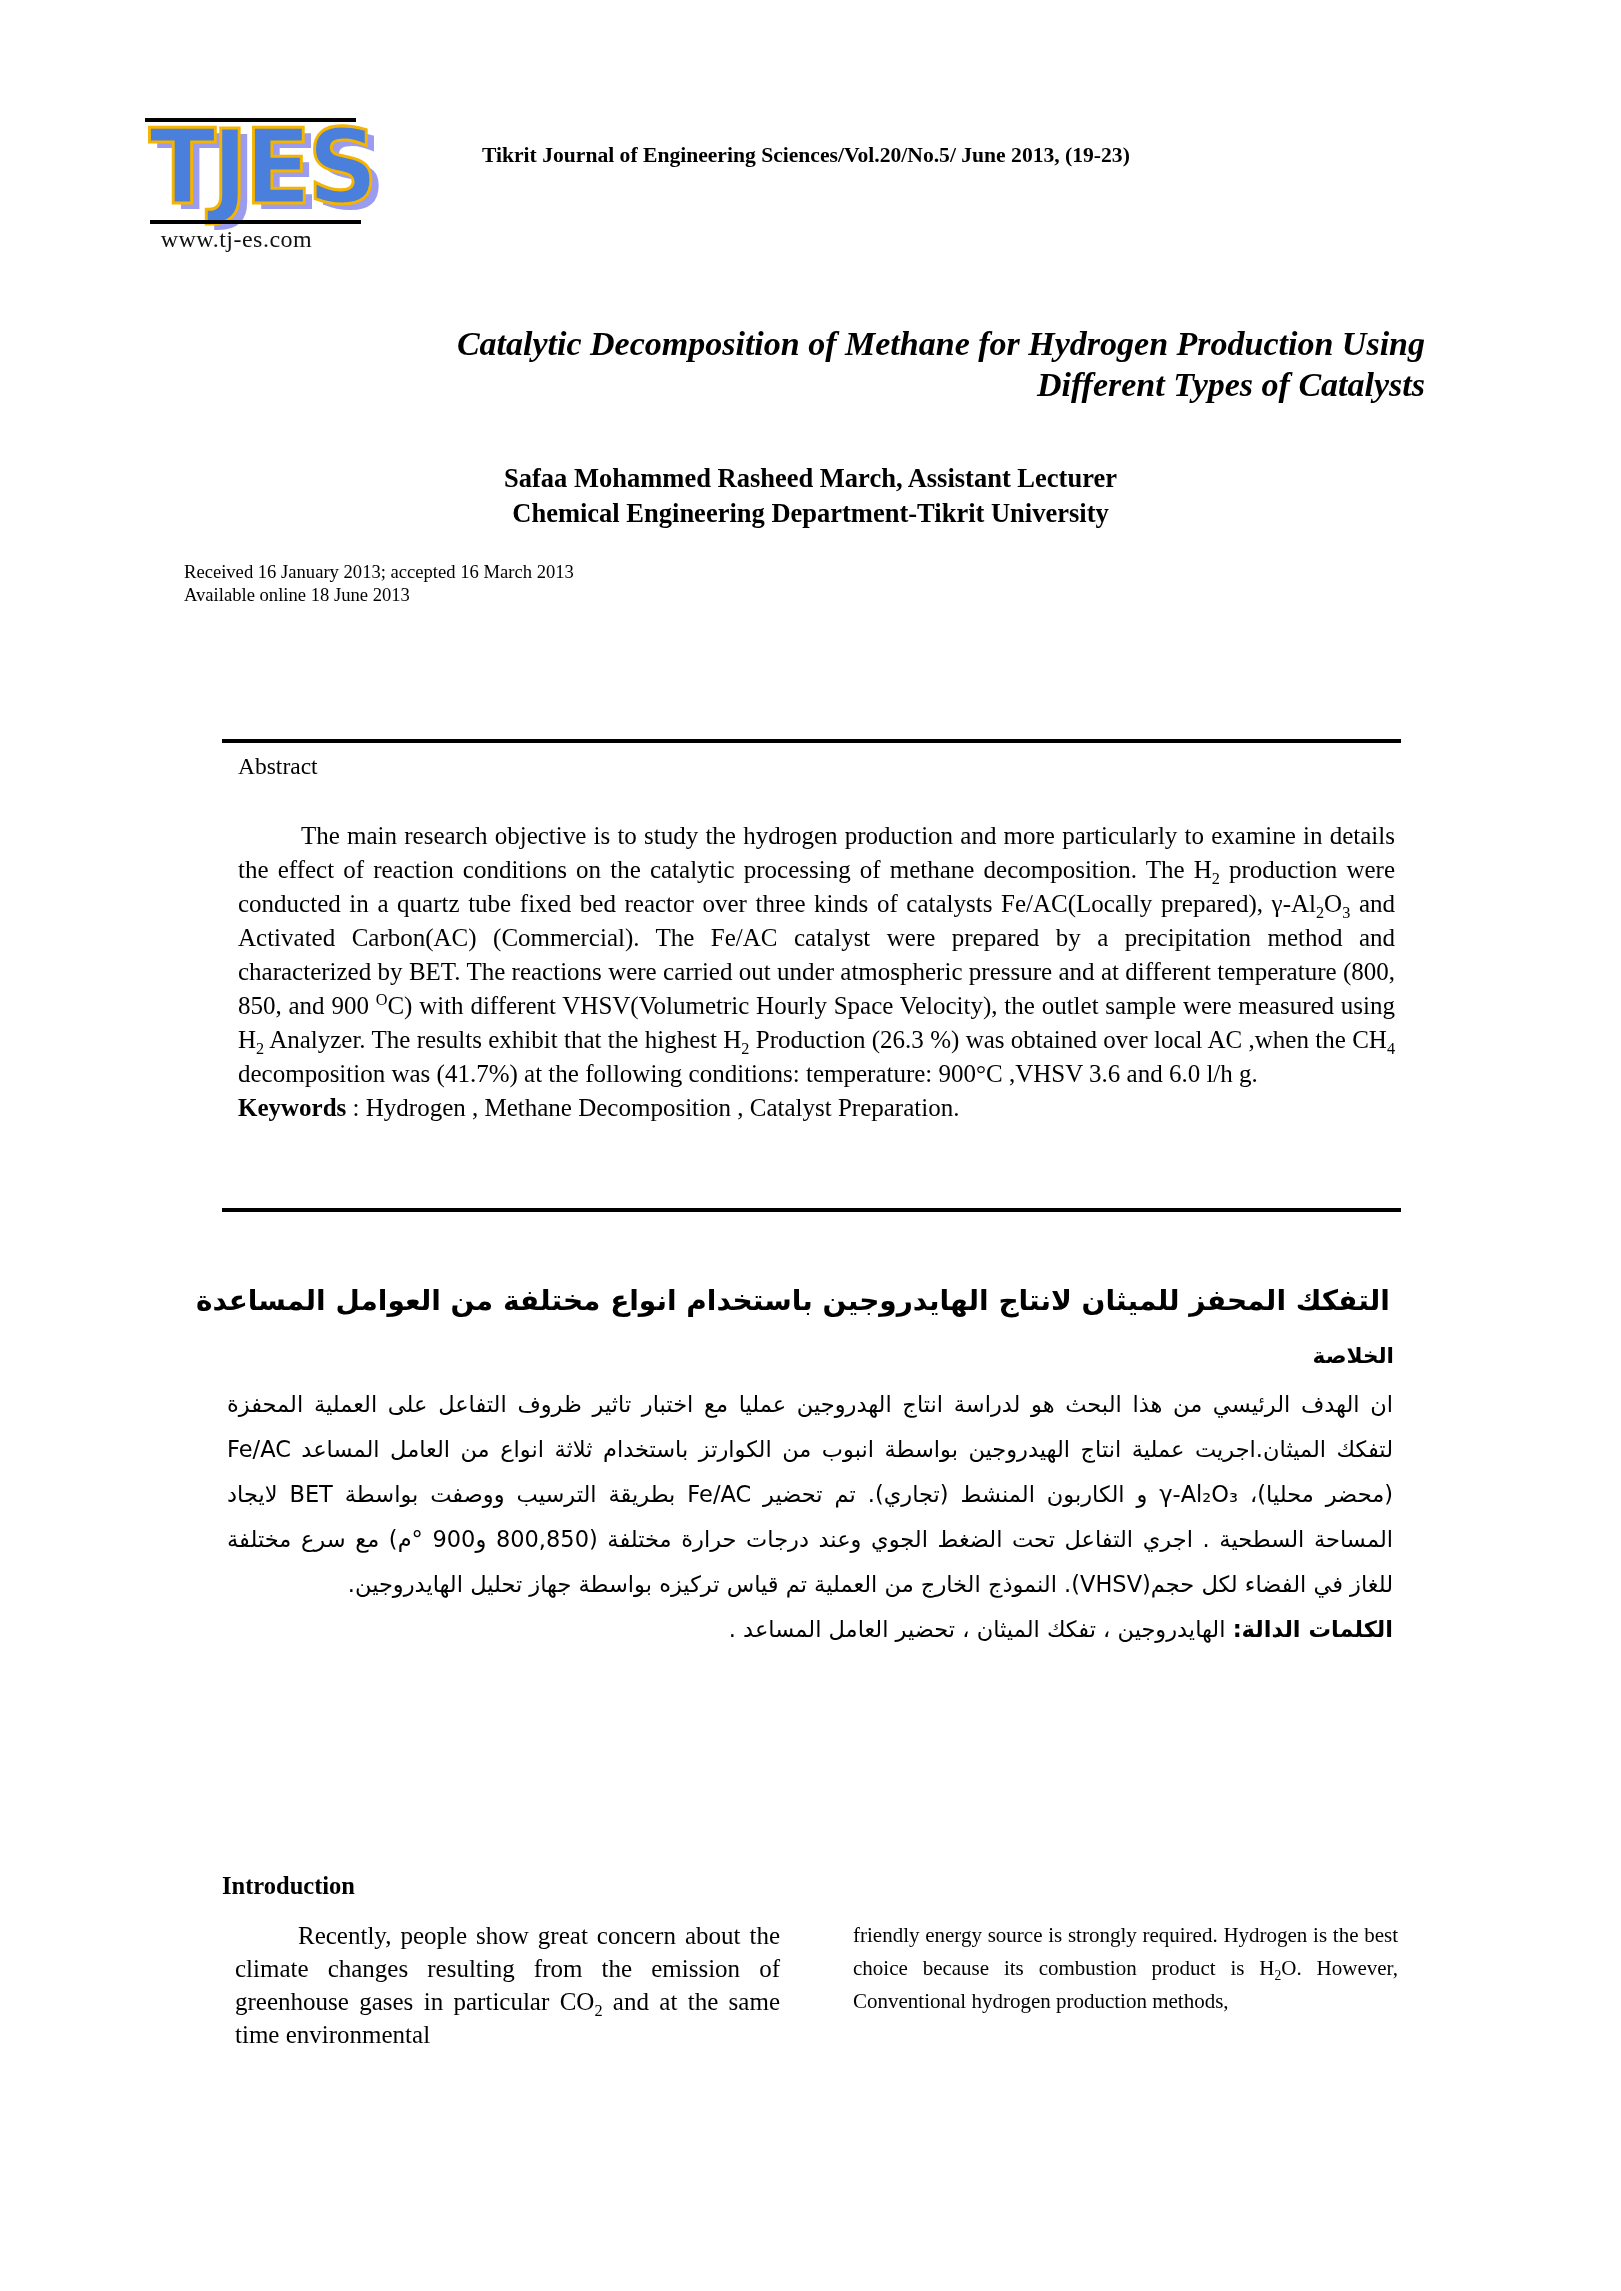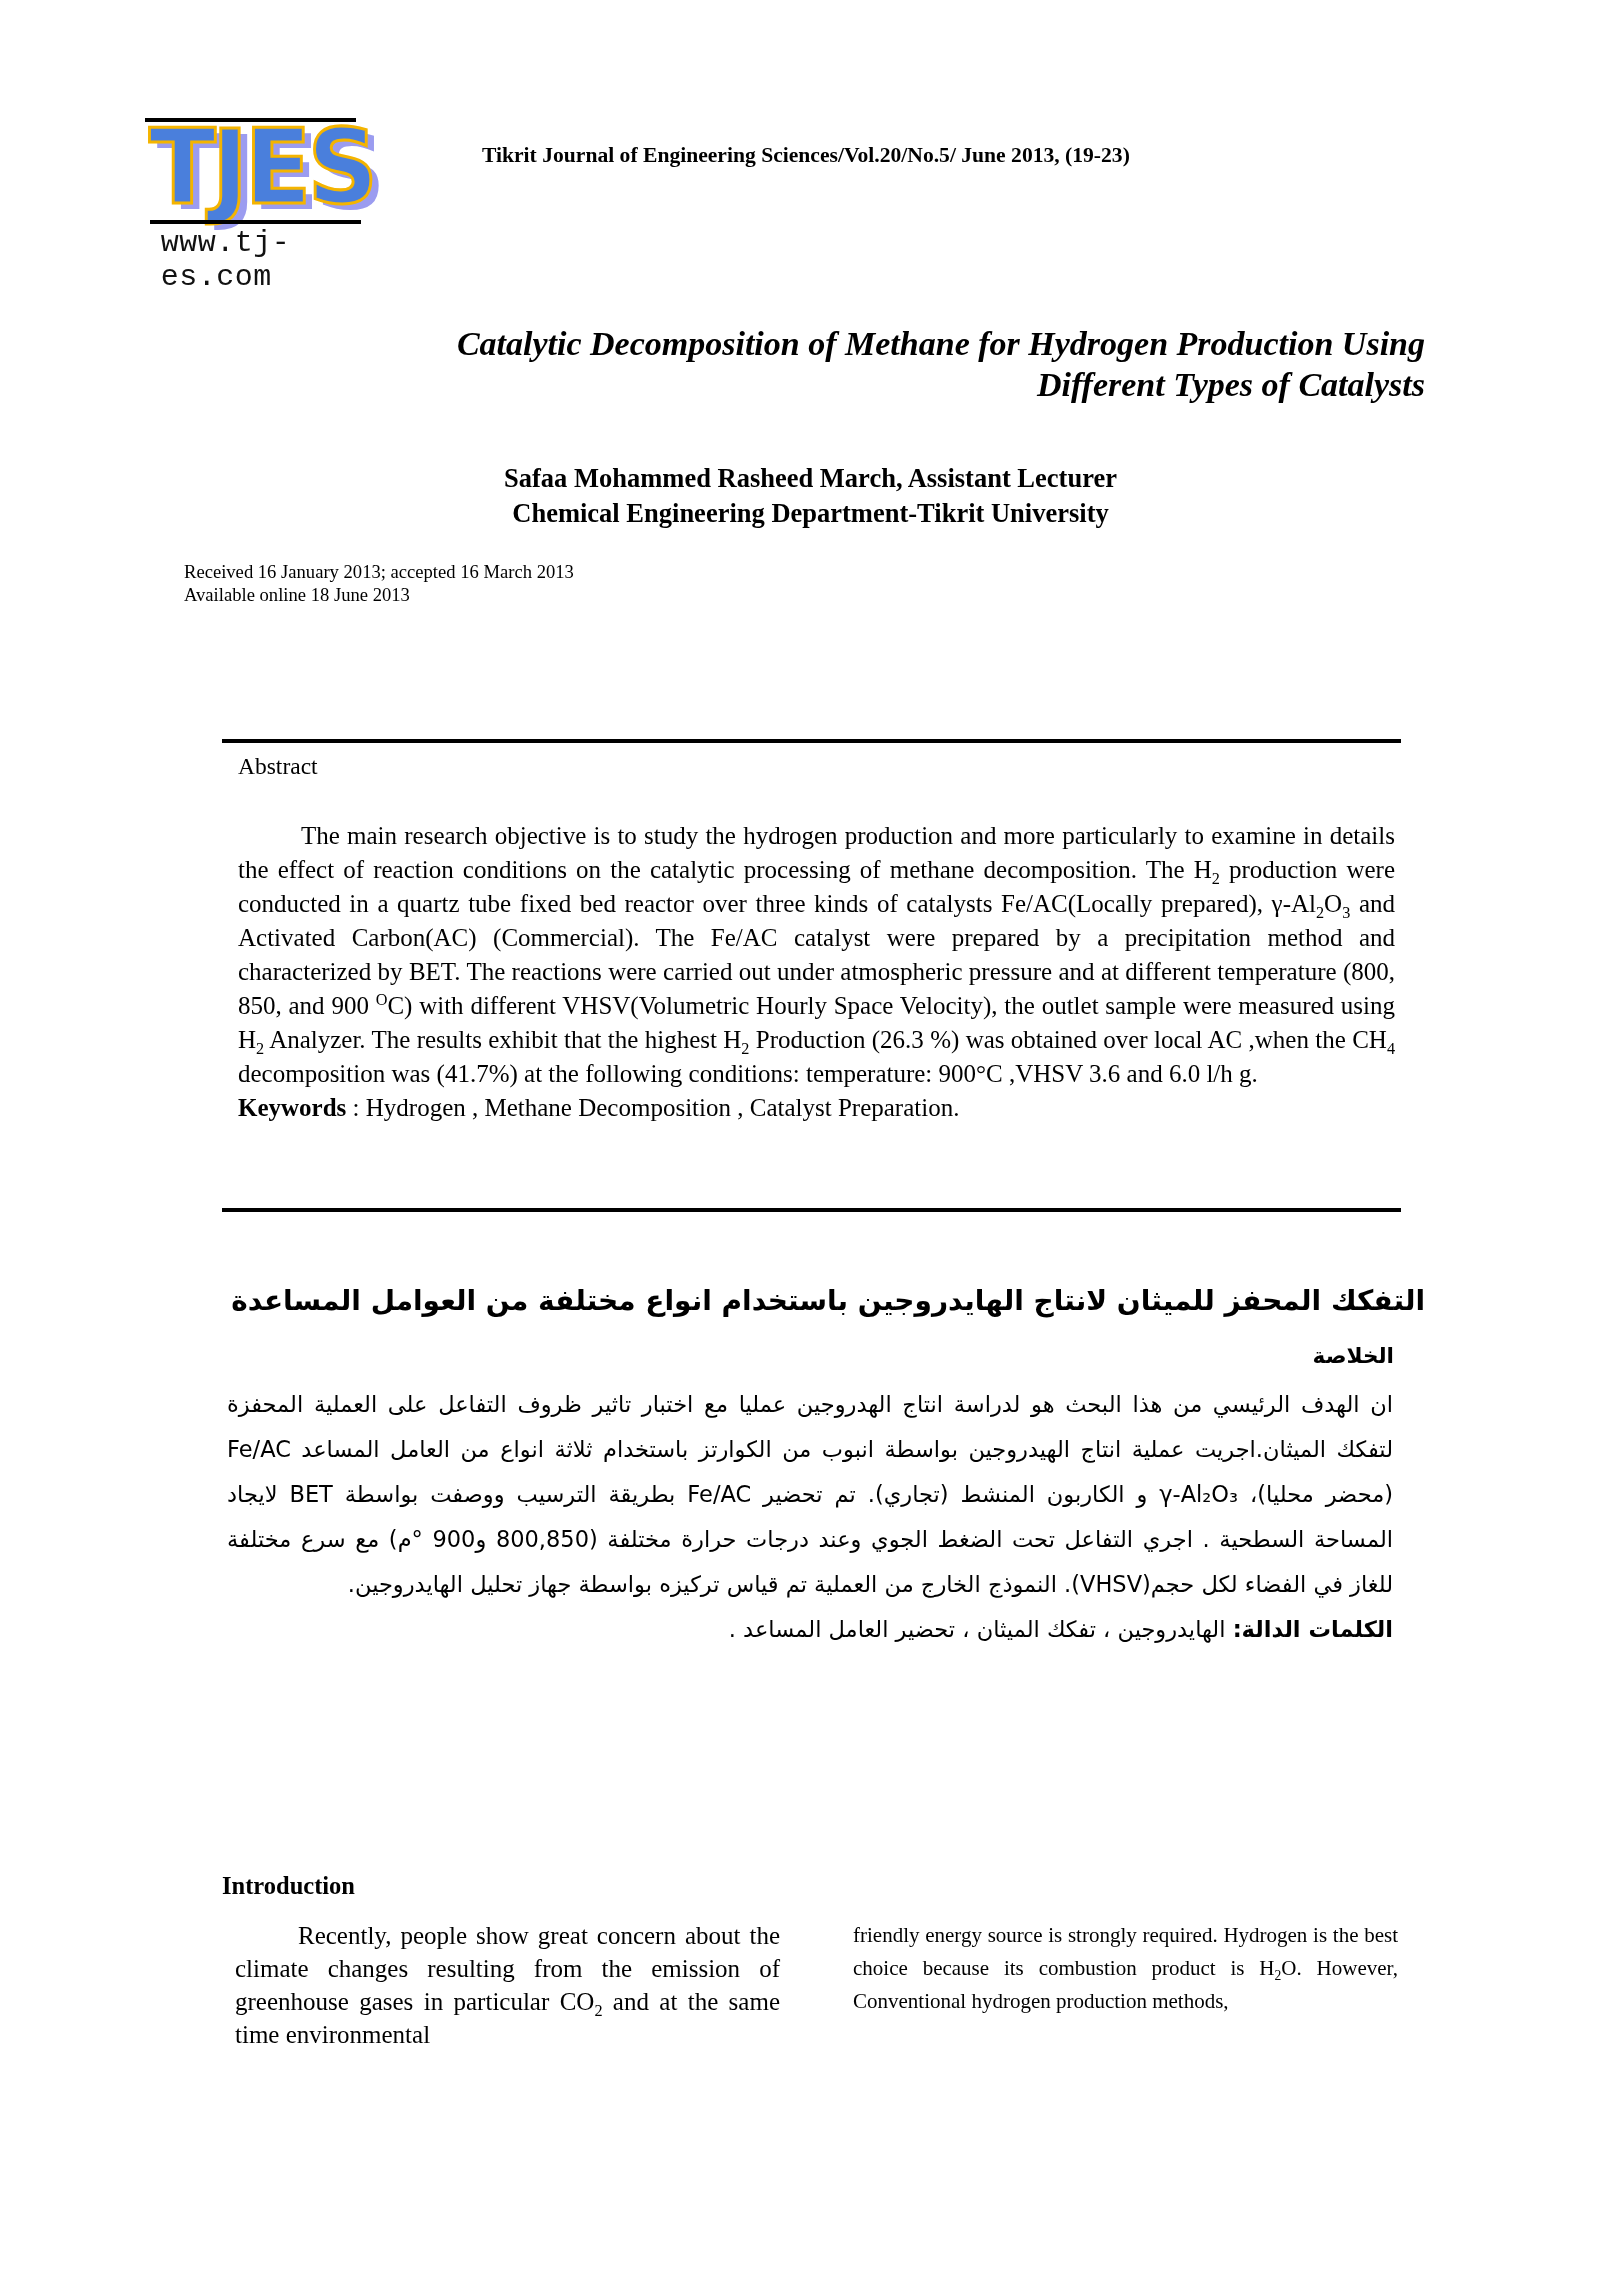--- a/index.html
+++ b/index.html
@@ -4,38 +4,38 @@
 <style>
   html, body { margin:0; padding:0; background:#ffffff; }
   body { width:1621px; height:2292px; position:relative; overflow:hidden; color:#000; font-family:"Liberation Serif", serif; }
   .abs { position:absolute; }
 
   
   .logo { left:145px; top:110px; width:223px; height:142px; }
   .logo-rule { position:absolute; height:3.9px; background:#000; }
   .logo-text { position:absolute; left:3.9px; top:7.8px; font-family:"DejaVu Sans", sans-serif; font-weight:bold; font-size:98px; line-height:98px; letter-spacing:-3.9px; color:#4a7fdc;
     -webkit-text-stroke:2.9px #f4b400; text-shadow:7.8px 5.9px 0 #9b9cf0; transform:scaleY(1.05); }
-  .logo-url { position:absolute; left:15.7px; top:116px; font-family:Liberation Mono, monospace; font-size:30px; color:#111; letter-spacing:0.5px; }
+  .logo-url { position:absolute; left:15.7px; top:116px; font-family:Liberation Serif, serif; font-size:24px; color:#111; letter-spacing:0.5px; }
 
   .journal-header { left:482px; top:143px; font-family:"Liberation Serif", serif; font-weight:bold; font-size:21.6px; }
 
   .title { left:196px; width:1229px; top:323px; text-align:right; font-style:italic; font-weight:bold; font-size:34px; line-height:41px; }
   .author { left:196px; width:1229px; top:461px; text-align:center; font-weight:bold; font-size:26.5px; line-height:35px; }
   .dates { left:184px; width:1229px; top:561px; font-size:18.6px; line-height:22.5px; }
 
   .rule { position:absolute; background:#000; height:3.9px; }
 
   .abstract-h { left:238px; top:753px; font-weight:normal; font-size:23.5px;text-align:center; }
   .abstract { left:238px; width:1157px; top:819px; font-size:25px; line-height:34px; text-align:justify; }
   .abstract p { margin:0; text-indent:63px; }
   .kw { margin:0; text-indent:0 !important; }
   .kw b { font-weight:bold; }
   sub, sup { font-size:65%; line-height:0; }
 
-  .ar-title { left:196px; width:1229px; top:1284px; text-align:right; direction:rtl; font-family:"DejaVu Sans", sans-serif; font-weight:bold; font-size:28px; }
+  .ar-title { left:196px; width:1229px; top:1284px; text-align:left; direction:rtl; font-family:"DejaVu Sans", sans-serif; font-weight:bold; font-size:28px; }
   .ar-h { right:227px; top:1343px; direction:rtl; font-family:"DejaVu Sans", sans-serif; font-weight:bold; font-size:21.6px; }
   .ar-body { left:227px; width:1166px; top:1382px; direction:rtl; text-align:justify; font-family:"DejaVu Sans", sans-serif; font-size:22.5px; line-height:45px; }
   .ar-body p { margin:0; }
   .ar-kw b { font-weight:bold; }
 
   .intro-h { left:222px; top:1872px; font-weight:bold; font-size:24.5px; }
   .col1 { left:235px; width:545px; top:1919px; font-size:25px; line-height:33px; text-align:justify; }
   .col1 p { margin:0; text-indent:63px; }
   .col2 { left:853px; width:545px; top:1919px; font-size:21px; line-height:33px; text-align:justify; }
   .col2 p { margin:0; }

